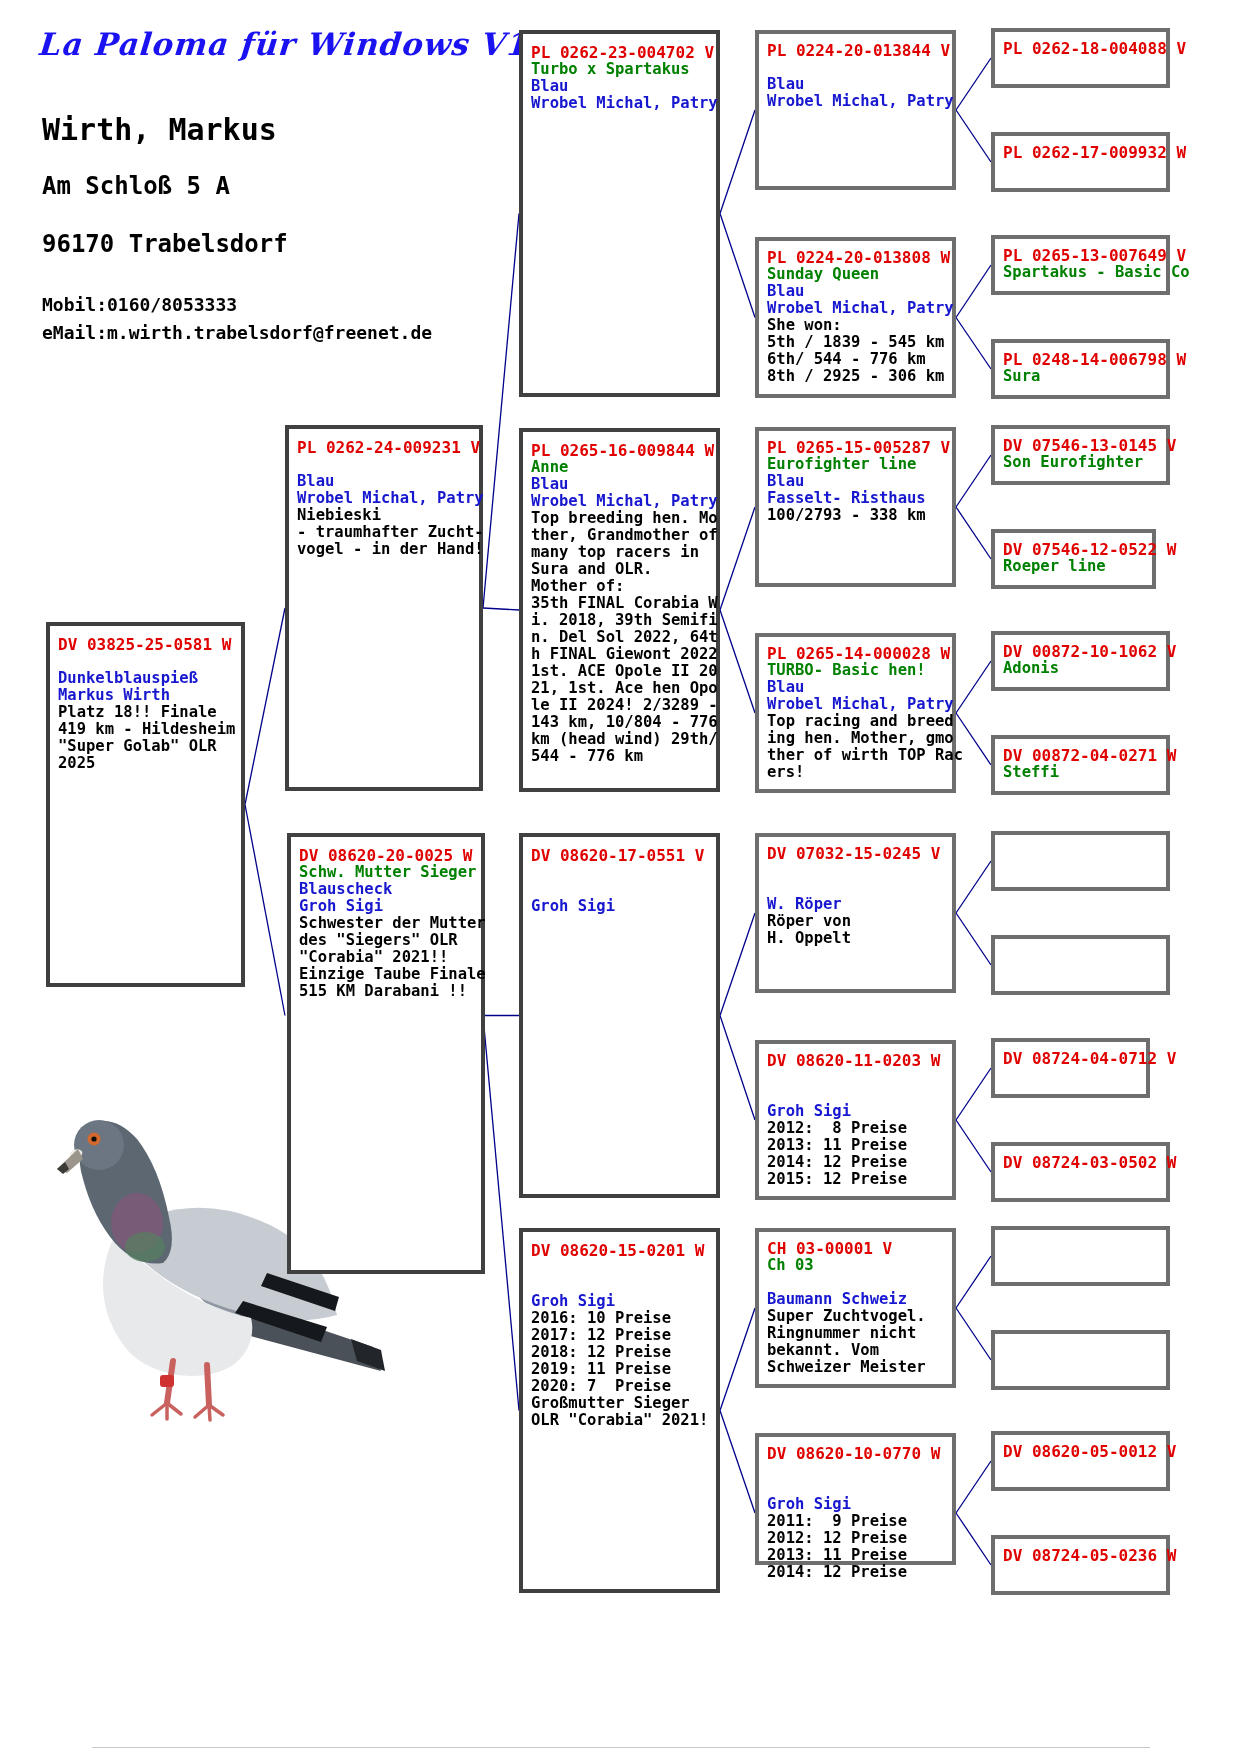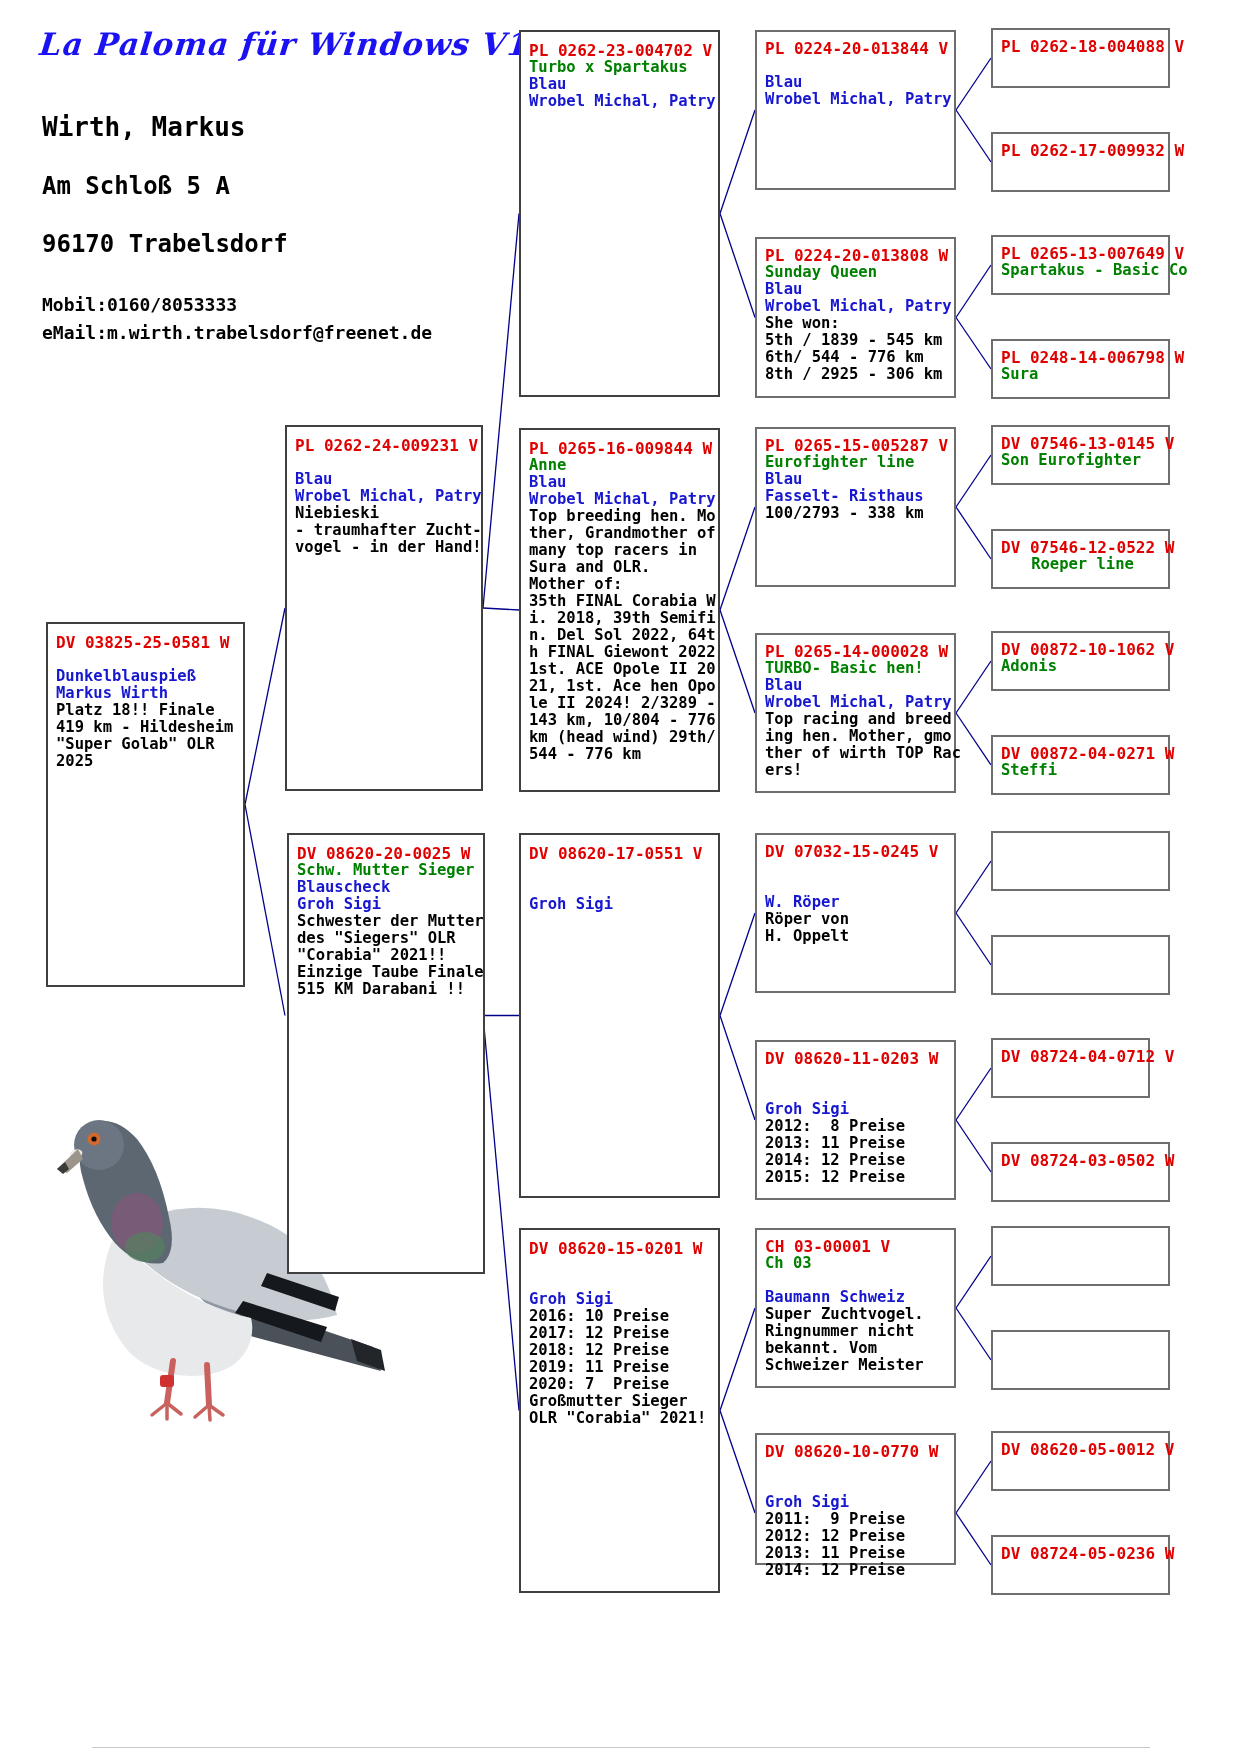--- a/index.html
+++ b/index.html
@@ -7,28 +7,28 @@
     position:relative;width:1241px;height:1755px;background:#fff;overflow:hidden;
     font-family:"DejaVu Sans Mono","Liberation Mono",monospace;font-weight:bold;
   }
   
   .logo{
     position:absolute;left:40px;top:26px;
     font-family:"DejaVu Serif","Liberation Serif",serif;
     font-style:italic;font-weight:bold;font-size:31px;letter-spacing:1px;
     color:var(--c-logo);transform:skewX(-6deg);white-space:pre;
   }
-  .owner-name{position:absolute;left:42px;top:112px;font-size:26px;color:#000;white-space:pre;}
+  .owner-name{position:absolute;left:42px;top:112px;font-size:30px;color:#000;white-space:pre;}
   .owner-street{position:absolute;left:42px;top:172px;font-size:24px;color:#000;white-space:pre;}
   .owner-city{position:absolute;left:42px;top:230px;font-size:24px;color:#000;white-space:pre;}
   .owner-mobile{position:absolute;left:42px;top:294px;font-size:18px;color:#000;white-space:pre;}
   .owner-email{position:absolute;left:42px;top:322px;font-size:18px;color:#000;white-space:pre;}
   
   .box{
-    position:absolute;background:#fff;border:2px solid #404040;
+    position:absolute;background:#fff;border:4px solid #404040;
     box-sizing:border-box;padding:10px 4px 0 8px;overflow:visible;
   }
   .box.small{border-color:#6e6e6e;padding-top:8px;}
   .ln{white-space:pre;line-height:17px;min-height:17px;font-size:15.5px;color:#000;}
   .ln-ring{color:var(--c-ring);font-size:16px;}
   .ln-name{color:var(--c-name);}
   .ln-info{color:var(--c-info);}
   .ln-text{color:#000;}
   
   #connector-svg{position:absolute;left:0;top:0;pointer-events:none;}
@@ -281,21 +281,21 @@
         <div class="ln ln-name">Spartakus - Basic Co</div>
       </div>
       <div class="box small" style="left: 991px; top: 339px; width: 179px; height: 60px;">
         <div class="ln ln-ring">PL 0248-14-006798 W</div>
         <div class="ln ln-name">Sura</div>
       </div>
       <div class="box small" style="left: 991px; top: 425px; width: 179px; height: 60px;">
         <div class="ln ln-ring">DV 07546-13-0145 V</div>
         <div class="ln ln-name">Son Eurofighter</div>
       </div>
-      <div class="box small" style="left: 991px; top: 529px; width: 179px; height: 60px; text-align: center;">
+      <div class="box small" style="left: 991px; top: 529px; width: 165px; height: 60px;">
         <div class="ln ln-ring">DV 07546-12-0522 W</div>
         <div class="ln ln-name">Roeper line</div>
       </div>
       <div class="box small" style="left: 991px; top: 631px; width: 179px; height: 60px;">
         <div class="ln ln-ring">DV 00872-10-1062 V</div>
         <div class="ln ln-name">Adonis</div>
       </div>
       <div class="box small" style="left: 991px; top: 735px; width: 179px; height: 60px;">
         <div class="ln ln-ring">DV 00872-04-0271 W</div>
         <div class="ln ln-name">Steffi</div>

